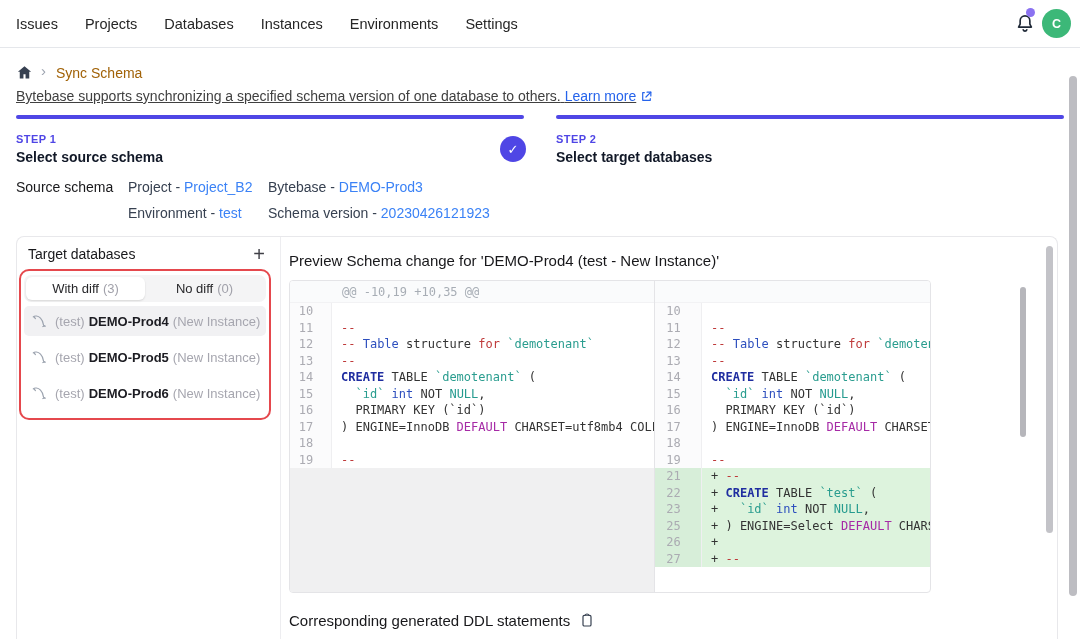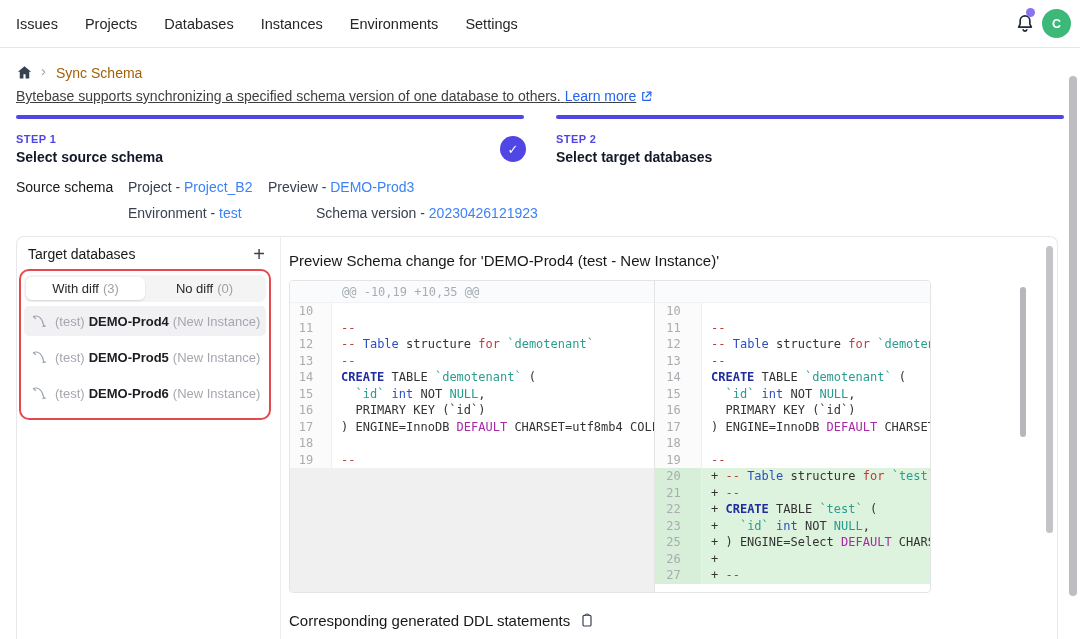--- a/index.html
+++ b/index.html
@@ -150,23 +150,23 @@
   <div class="stitle">Select source schema</div>
 </div>
 <div class="step step2">
   <div class="slabel">STEP 2</div>
   <div class="stitle">Select target databases</div>
 </div>
 
 <div class="src-heading">Source schema</div>
 <div id="src-fields">
     <div class="field" style="left: 128px; top: 179px;"><span>Project - </span><span class="fval">Project_B2</span></div>
-    <div class="field" style="left: 268px; top: 179px;"><span>Preview - </span><span class="fval">DEMO-Prod3</span></div>
+    <div class="field" style="left: 268px; top: 179px;"><span>Bytebase - </span><span class="fval">DEMO-Prod3</span></div>
     <div class="field" style="left: 128px; top: 205px;"><span>Environment - </span><span class="fval">test</span></div>
-    <div class="field" style="left: 268px; top: 205px; margin-left: 48px;"><span>Schema version - </span><span class="fval">20230426121923</span></div>
+    <div class="field" style="left: 268px; top: 205px;"><span>Schema version - </span><span class="fval">20230426121923</span></div>
   </div>
 
 <div class="card"></div>
 <div class="card-divider"></div>
 
 <div class="target-title">Target databases</div>
 <div class="plus-btn">+</div>
 <div class="redbox"></div>
 <div class="tabs" id="tabs">
     <div class="tab active">
@@ -236,21 +236,20 @@
         <div class="drow"><span class="ln">10</span><span class="code"></span></div>
         <div class="drow"><span class="ln">11</span><span class="code"><span class="tk-c">--</span></span></div>
         <div class="drow"><span class="ln">12</span><span class="code"><span class="tk-c">-- </span><span class="tk-kb">Table</span><span class="tk-p"> structure </span><span class="tk-c">for</span><span class="tk-p"> </span><span class="tk-id">`demotenant`</span></span></div>
         <div class="drow"><span class="ln">13</span><span class="code"><span class="tk-c">--</span></span></div>
         <div class="drow"><span class="ln">14</span><span class="code"><span class="tk-k">CREATE</span><span class="tk-p"> TABLE </span><span class="tk-id">`demotenant`</span><span class="tk-p"> (</span></span></div>
         <div class="drow"><span class="ln">15</span><span class="code"><span class="tk-p">  </span><span class="tk-id">`id`</span><span class="tk-p"> </span><span class="tk-kb">int</span><span class="tk-p"> NOT </span><span class="tk-nul">NULL</span><span class="tk-p">,</span></span></div>
         <div class="drow"><span class="ln">16</span><span class="code"><span class="tk-p">  PRIMARY KEY (`id`)</span></span></div>
         <div class="drow"><span class="ln">17</span><span class="code"><span class="tk-p">) ENGINE=InnoDB </span><span class="tk-m">DEFAULT</span><span class="tk-p"> CHARSET=utf8mb4 COLLATI</span></span></div>
         <div class="drow"><span class="ln">18</span><span class="code"></span></div>
         <div class="drow"><span class="ln">19</span><span class="code"><span class="tk-c">--</span></span></div>
-        <div class="drow add"><span class="ln">20</span><span class="code"><span class="tk-p">+ </span><span class="tk-c">-- </span><span class="tk-kb">Table</span><span class="tk-p"> structure </span><span class="tk-c">for</span><span class="tk-p"> </span><span class="tk-id">`test`</span></span></div>
         <div class="drow add"><span class="ln">21</span><span class="code"><span class="tk-p">+ </span><span class="tk-c">--</span></span></div>
         <div class="drow add"><span class="ln">22</span><span class="code"><span class="tk-p">+ </span><span class="tk-k">CREATE</span><span class="tk-p"> TABLE </span><span class="tk-id">`test`</span><span class="tk-p"> (</span></span></div>
         <div class="drow add"><span class="ln">23</span><span class="code"><span class="tk-p">+   </span><span class="tk-id">`id`</span><span class="tk-p"> </span><span class="tk-kb">int</span><span class="tk-p"> NOT </span><span class="tk-nul">NULL</span><span class="tk-p">,</span></span></div>
         <div class="drow add"><span class="ln">25</span><span class="code"><span class="tk-p">+ ) ENGINE=Select </span><span class="tk-m">DEFAULT</span><span class="tk-p"> CHARSET=utf8mb4 COLLATI</span></span></div>
         <div class="drow add"><span class="ln">26</span><span class="code"><span class="tk-p">+</span></span></div>
         <div class="drow add"><span class="ln">27</span><span class="code"><span class="tk-p">+ </span><span class="tk-c">--</span></span></div>
       </div>
   </div>
 </div>
 

